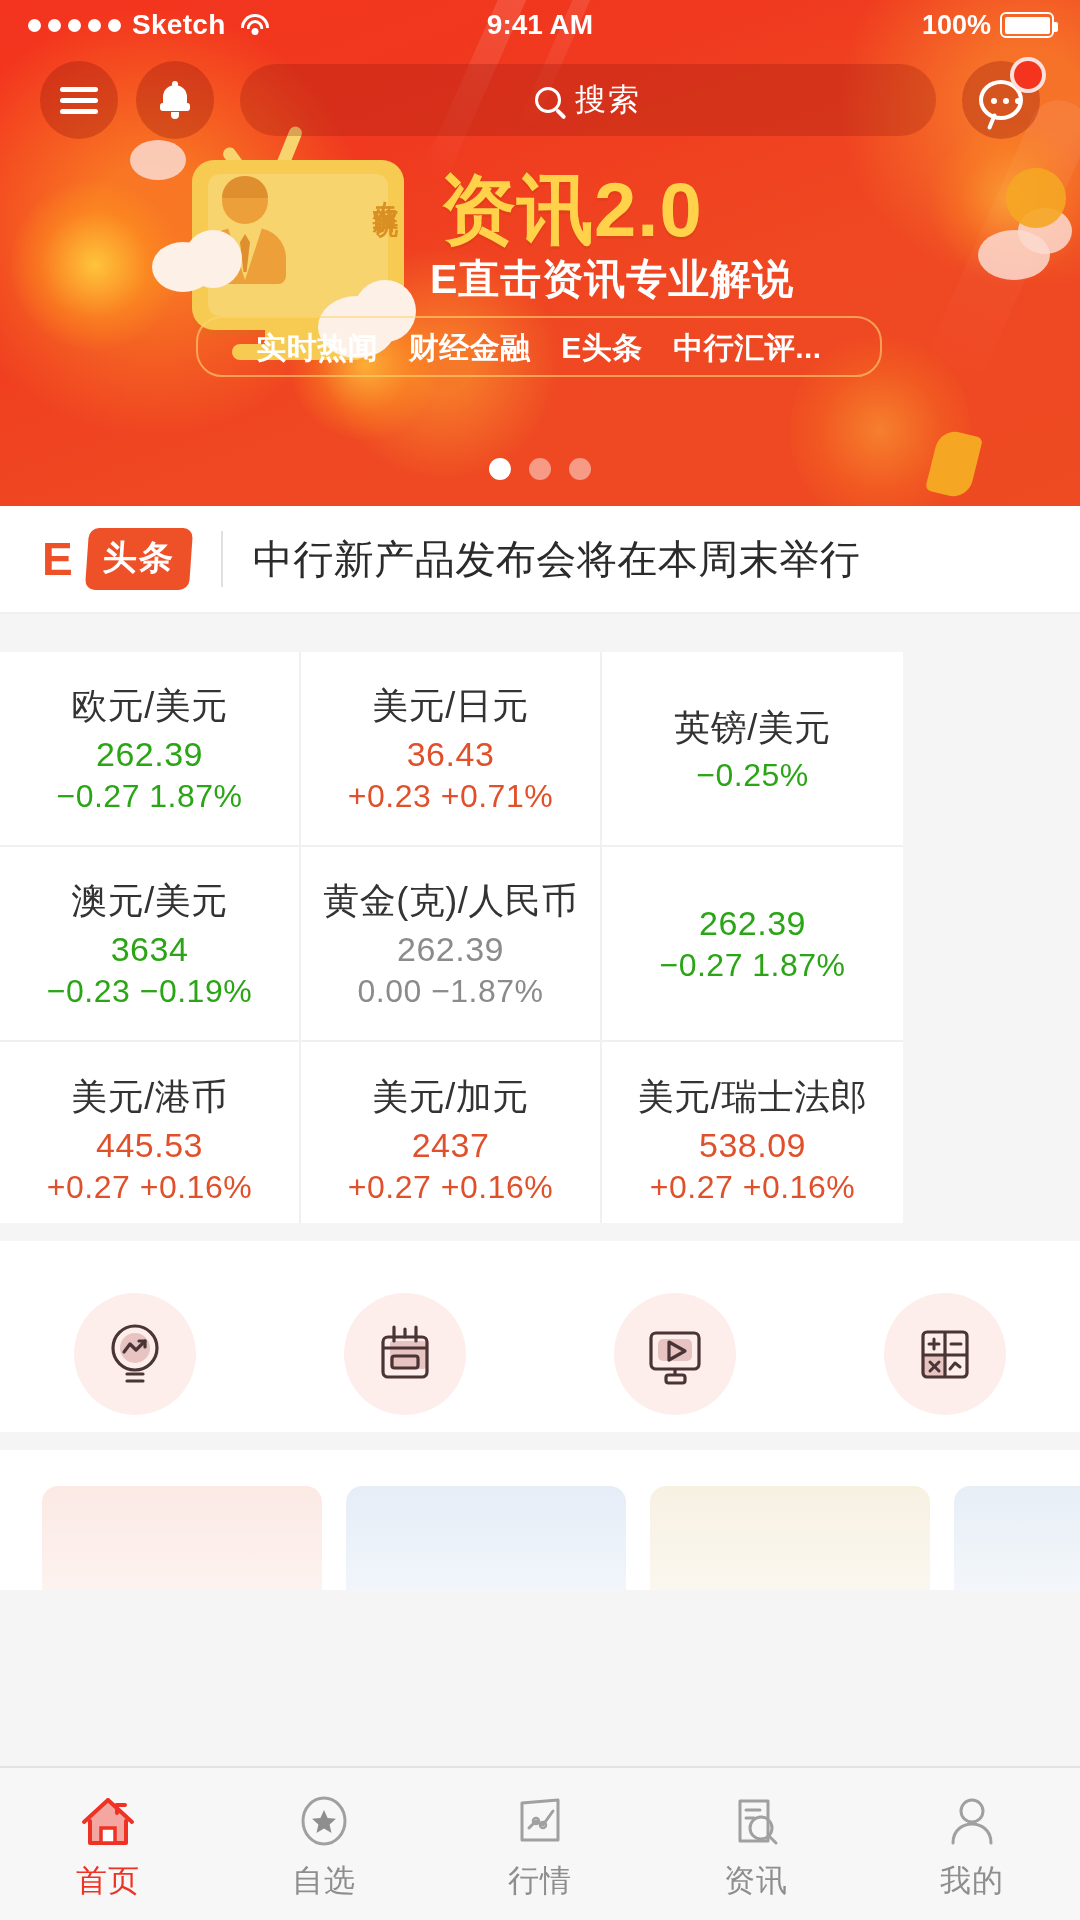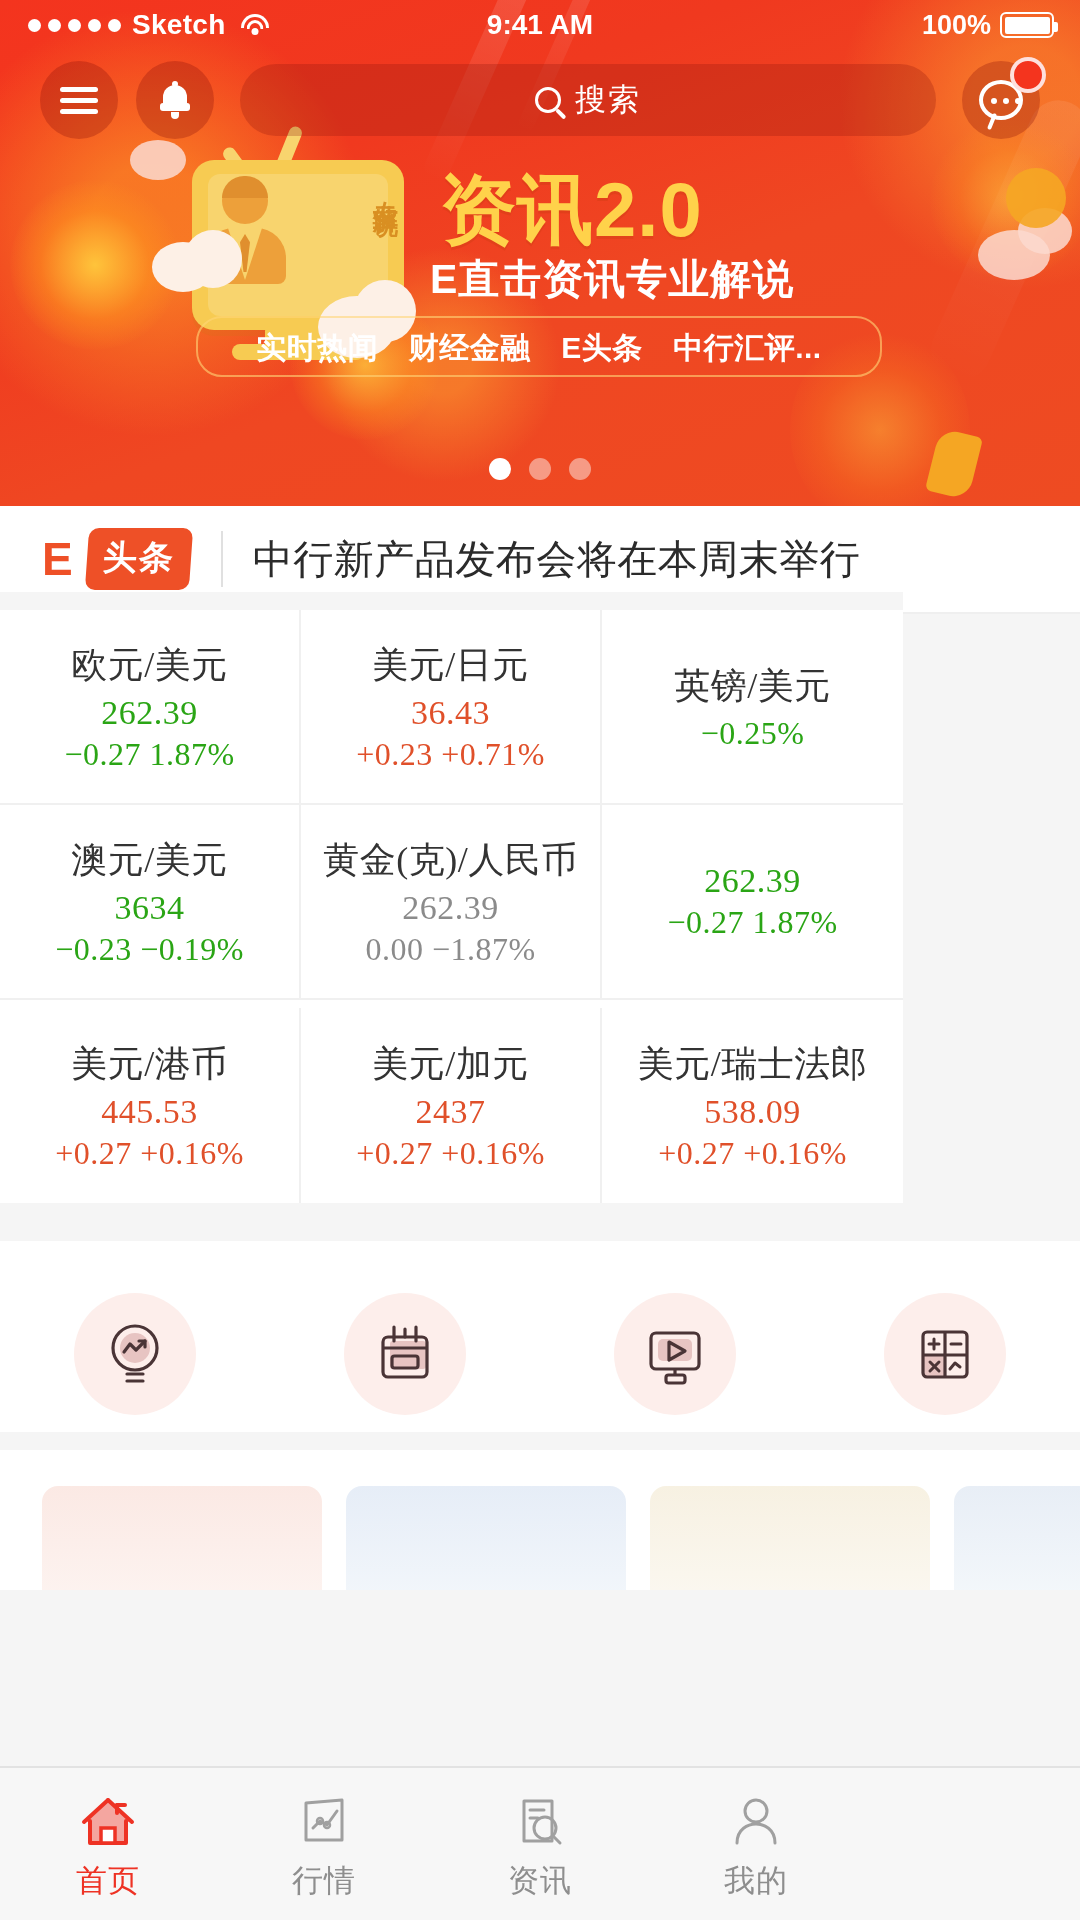--- a/index.html
+++ b/index.html
@@ -137,28 +137,28 @@
   }
   .e-logo { color:#ee5027; font-size:46px; font-weight:700; margin-right:14px; }
   .toutiao-tag {
     background:#ee5027; color:#fff; font-size:34px; font-weight:700; padding:7px 16px 9px;
     border-radius:10px; transform: skewX(-4deg); letter-spacing:2px;
   }
   .hl-div { width:2px; height:56px; background:#e0e0e0; margin:0 30px; }
   .hl-text { font-size:40px; color:#2b2b2b; letter-spacing:.5px; }
 
   
-  .grid-wrap { position:absolute; top:592px; left:0; width:903px; background:#f5f5f5; padding-top:18px;font-family:Liberation Serif, serif; }
+  .grid-wrap { position:absolute; top:634px; left:0; width:903px; background:#f5f5f5; padding-top:18px; }
   .qgrid { background:#fff; display:grid; grid-template-columns:repeat(3,1fr); }
   .qcell {
     height:195px; display:flex; flex-direction:column; align-items:center; justify-content:center;
     border-right:2px solid #f0f0f0; border-bottom:2px solid #f0f0f0; gap:4px;
   }
   .qcell:nth-child(3n) { border-right:none; }
-  .qcell:nth-child(n+7) { border-bottom:none;margin-top:8px; }
+  .qcell:nth-child(n+7) { border-bottom:none; }
   .q-name { font-size:36px; color:#333; letter-spacing:.5px; }
   .q-price { font-size:34px; font-weight:500; letter-spacing:.5px; }
   .q-chg { font-size:32px; letter-spacing:.5px; }
   .up { color:#e0502a; } .down { color:#2aa515; } .flat { color:#8b8b8b; }
 
   
   .feat-wrap { position:absolute; top:1223px; left:0; width:1080px; background:#f5f5f5; padding-top:18px; }
   .feats { background:#fff; display:grid; grid-template-columns:repeat(4,1fr); padding:52px 0 42px; }
   .feat { display:flex; flex-direction:column; align-items:center; gap:30px; }
   .feat-circle {
@@ -445,20 +445,29 @@
           <path d="M29 7 L5 29" fill="none" stroke="#ee3224" stroke-width="4" stroke-linecap="round"></path>
           <path d="M11 28 L11 50 L47 50 L47 28" fill="none" stroke="#ee3224" stroke-width="4" stroke-linecap="round" stroke-linejoin="round"></path>
           <path d="M38 12 L38 20" stroke="#ee3224" stroke-width="4" stroke-linecap="round"></path>
           <path d="M38 12 L46 12" stroke="#ee3224" stroke-width="4" stroke-linecap="round"></path>
           <rect x="22" y="35" width="14" height="15" fill="#fff" stroke="#ee3224" stroke-width="3.5"></rect>
         </svg>
       </div>
       <div class="tab-label">首页</div>
     </div>
 
+    <div class="tab">
+      <div class="tab-ico">
+        <svg width="56" height="56" viewBox="0 0 56 56">
+          <ellipse cx="28" cy="28" rx="21" ry="23" fill="none" stroke="#a0a0a0" stroke-width="3"></ellipse>
+          <polygon points="28,17 31.6,25 40,25.8 33.6,31.4 35.5,40 28,35.5 20.5,40 22.4,31.4 16,25.8 24.4,25" fill="#8e8e8e"></polygon>
+        </svg>
+      </div>
+      <div class="tab-label">自选</div>
+    </div>
 
     <div class="tab">
       <div class="tab-ico">
         <svg width="56" height="56" viewBox="0 0 56 56">
           <path d="M10 10 L46 7 L46 47 L10 47 Z" fill="none" stroke="#a0a0a0" stroke-width="3" stroke-linejoin="round"></path>
           <polyline points="17,35 24,28 31,32 41,18" fill="none" stroke="#a0a0a0" stroke-width="3" stroke-linecap="round" stroke-linejoin="round"></polyline>
           <circle cx="24" cy="28" r="3" fill="none" stroke="#a0a0a0" stroke-width="2.5"></circle>
           <circle cx="31" cy="32" r="3" fill="none" stroke="#a0a0a0" stroke-width="2.5"></circle>
         </svg>
       </div>

